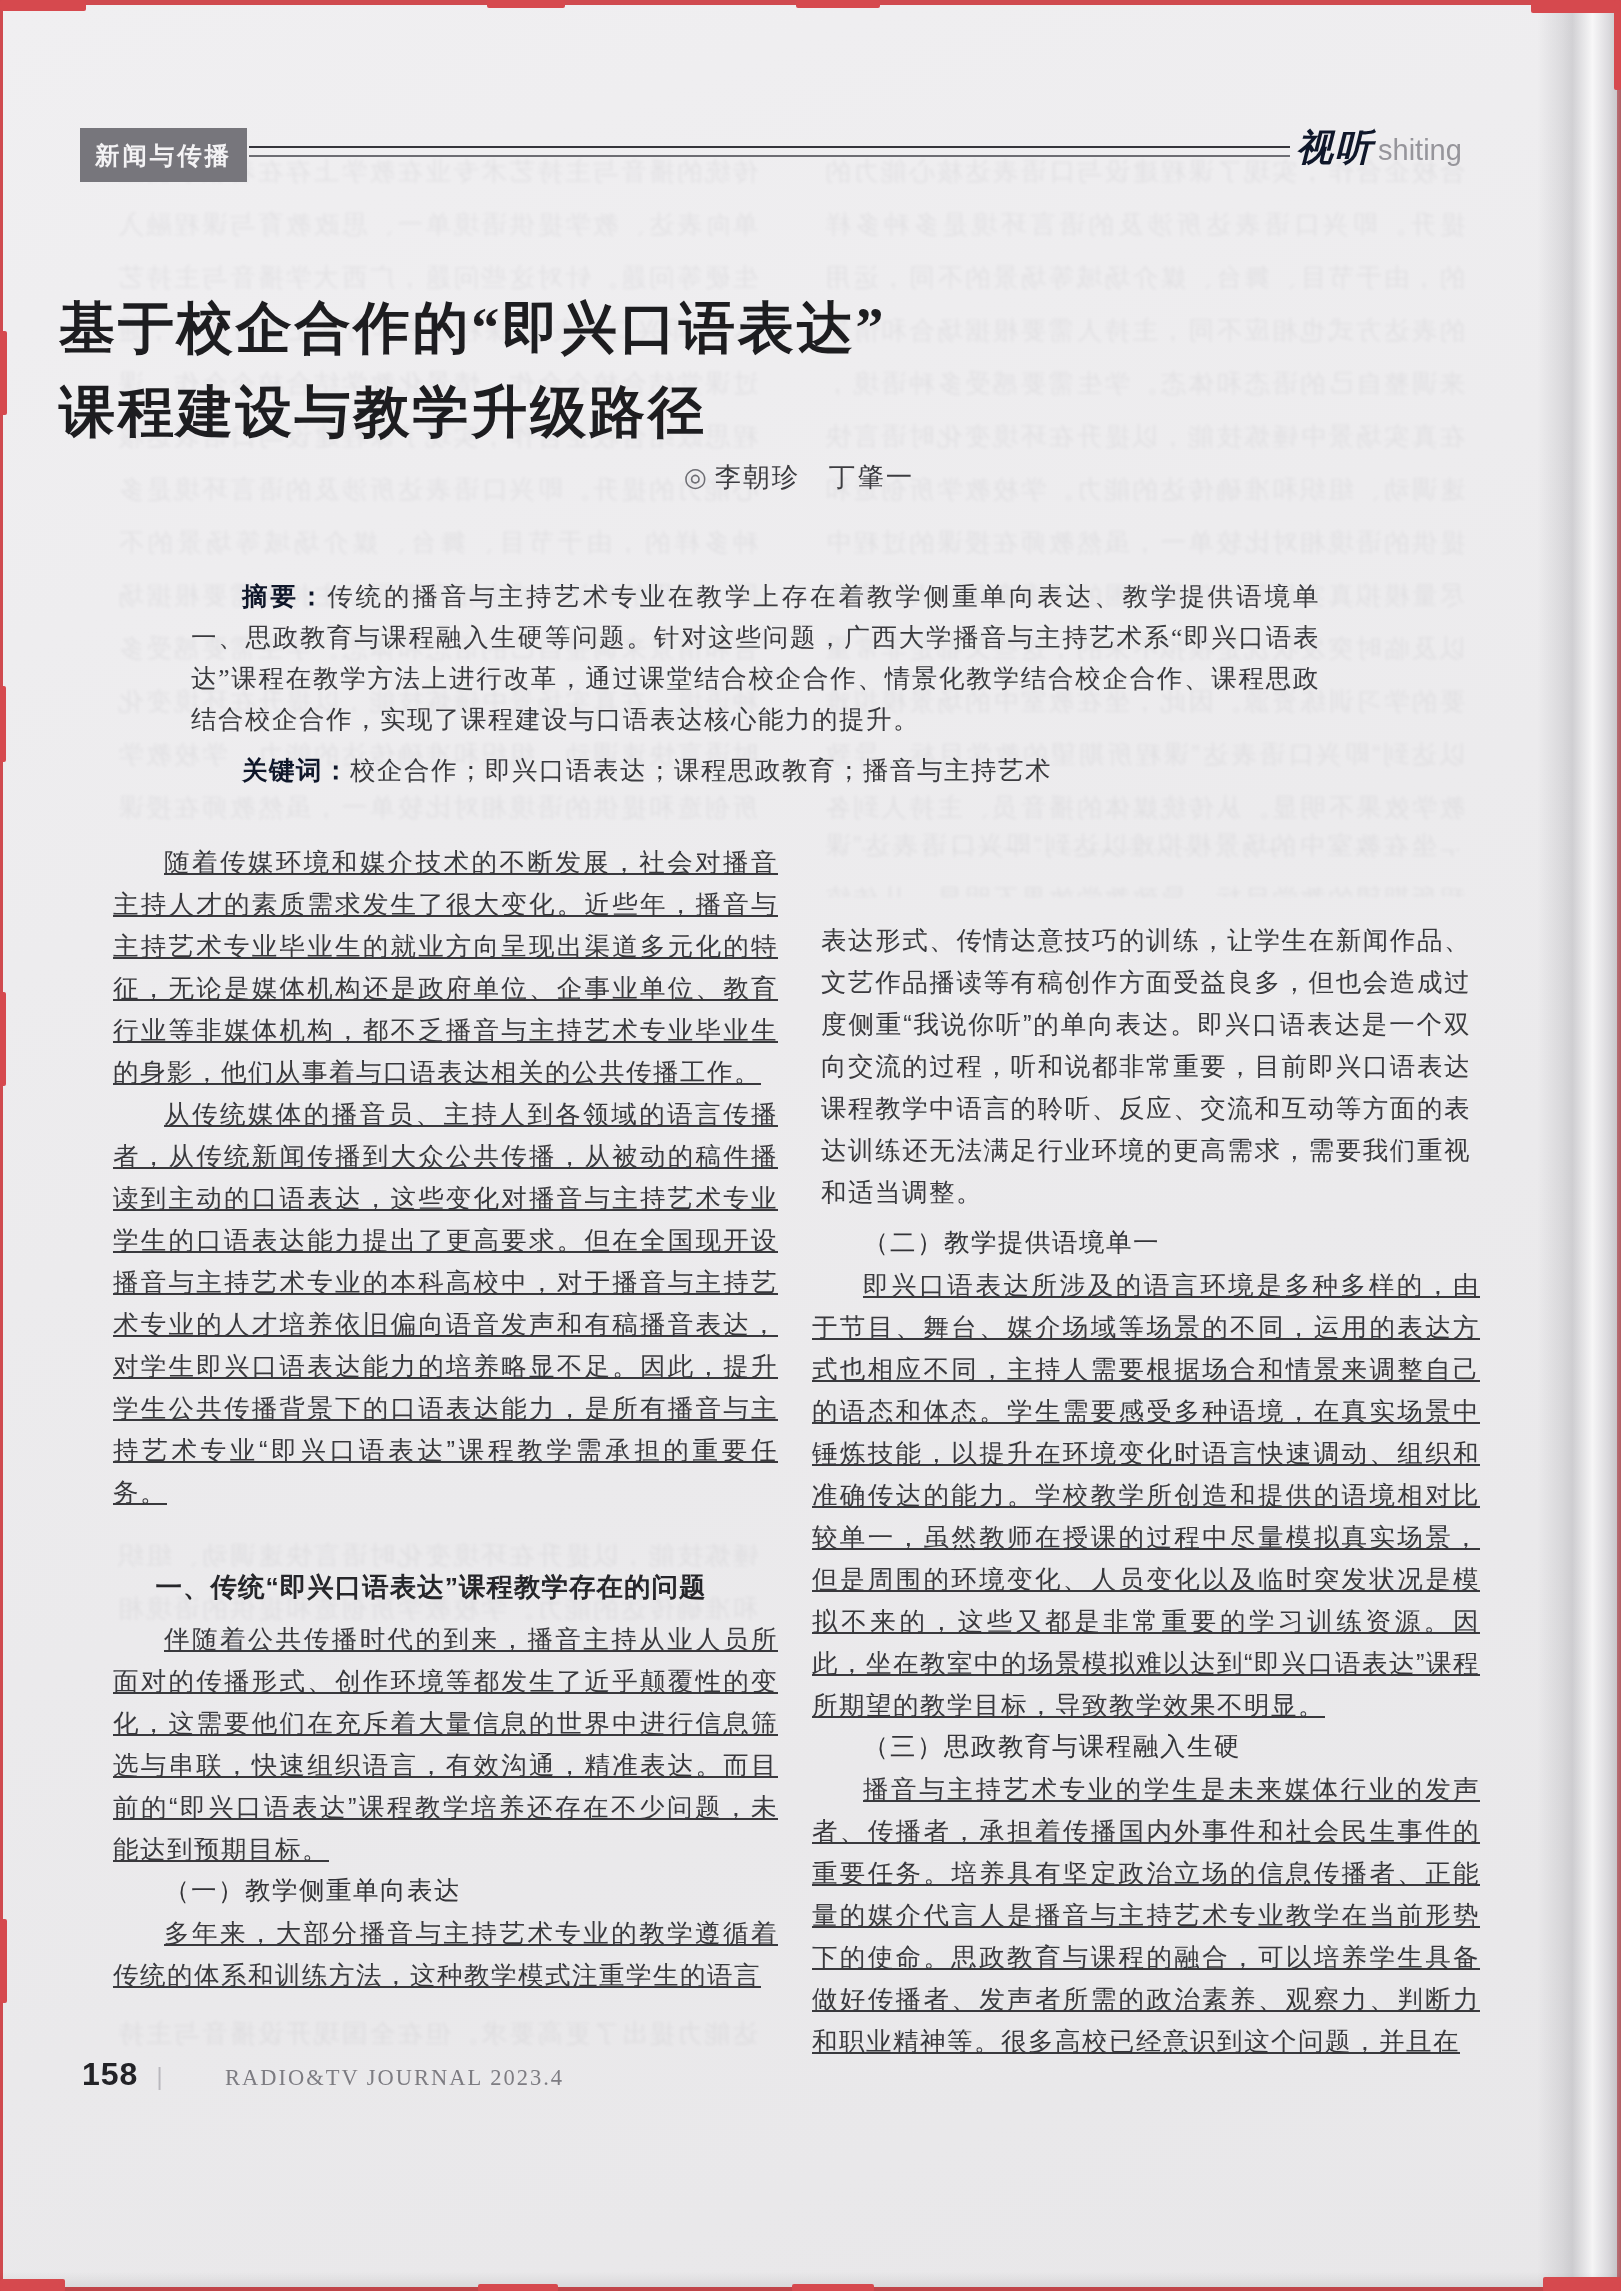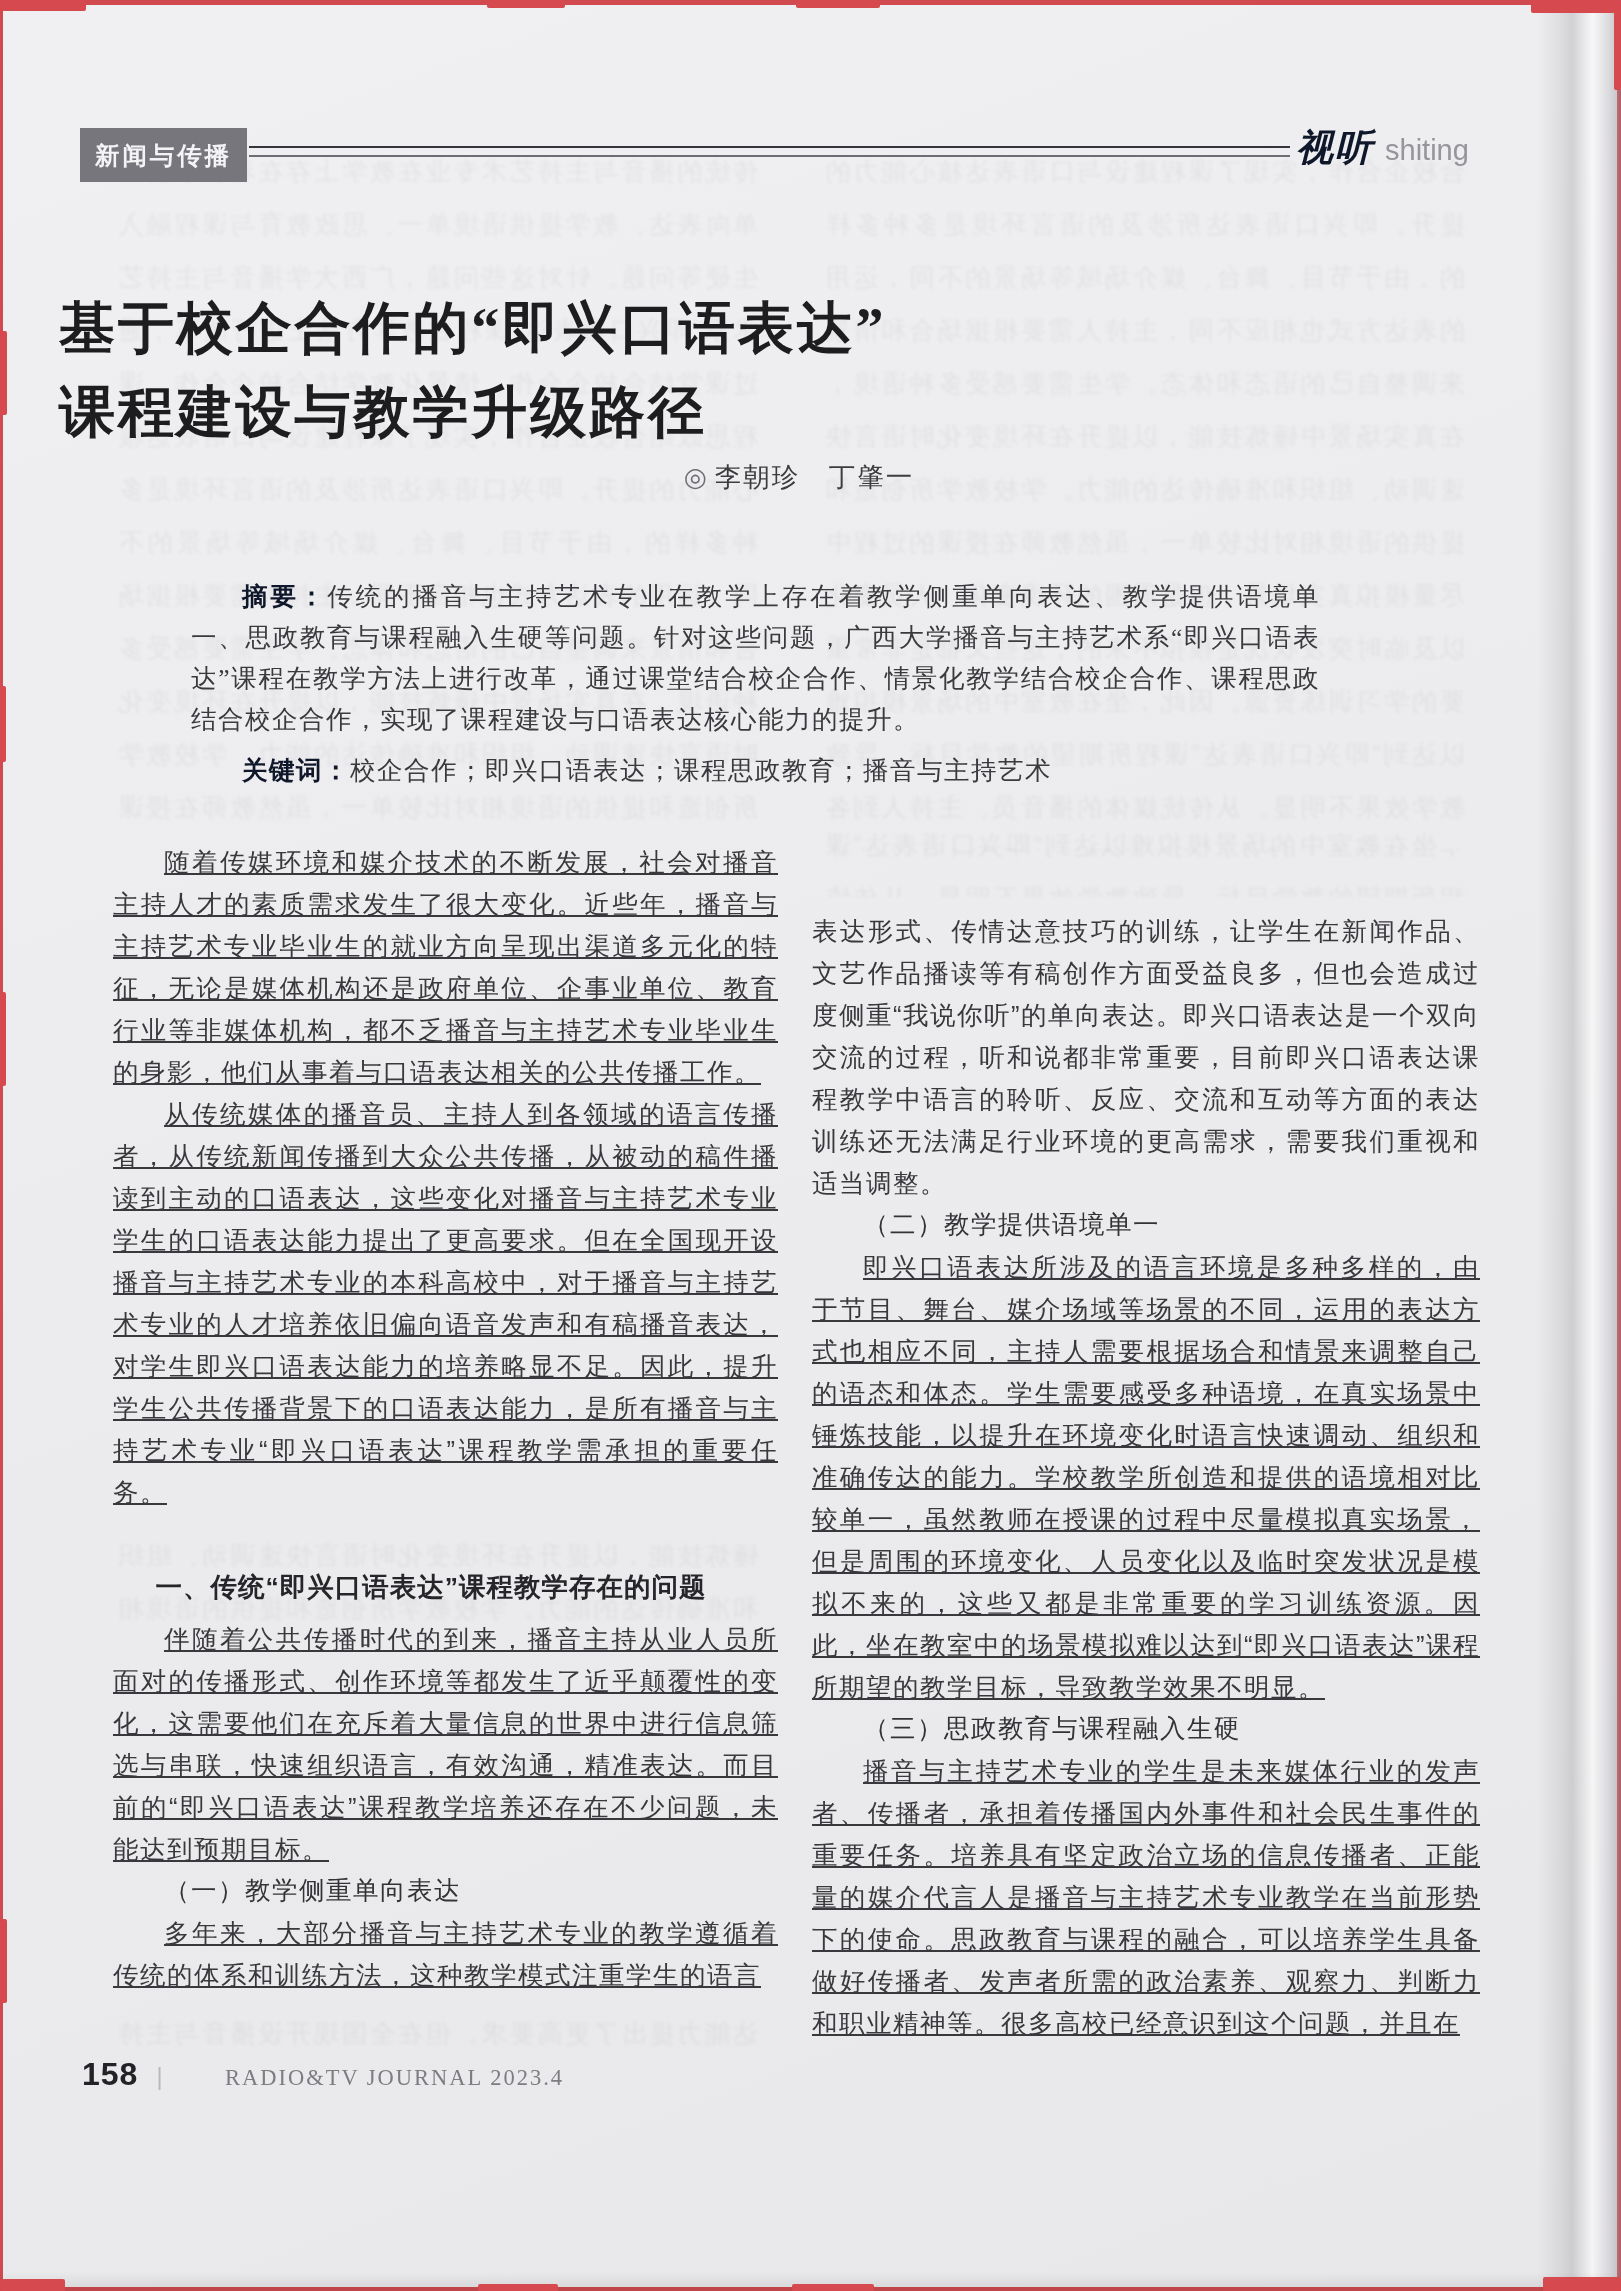--- a/index.html
+++ b/index.html
@@ -37,21 +37,21 @@
     position:absolute;left:80px;top:128px;width:167px;height:54px;z-index:4;
     background:#77767c;color:#f4f3f5;font-weight:bold;font-size:24.5px;
     display:flex;align-items:center;justify-content:center;letter-spacing:2.9px;
   }
   .header-rule{
     position:absolute;left:249px;top:146px;width:1041px;height:6.9px;z-index:4;
     border-top:2.9px solid #35353b;border-bottom:2px solid #6d6d73;
   }
   .journal-mark{position:absolute;left:1296px;top:123px;z-index:4;white-space:nowrap;}
   .journal-mark .cn{font-size:37px;font-weight:bold;color:#0f172a;letter-spacing:2px;font-style:italic;}
-  .journal-mark .py{font-size:29px;color:#96959b;margin-left:11px;}
+  .journal-mark .py{font-size:29px;color:#96959b;margin-left:4px;}
   
   .title-block{
     position:absolute;left:59px;top:286px;width:1382px;z-index:3;text-align:left;
     font-family:"Liberation Serif",serif;font-weight:bold;color:#1d1d20;
     font-size:56px;line-height:84px;letter-spacing:2.9px;
   }
   .author-line{
     position:absolute;left:113px;top:459px;width:1372px;z-index:3;text-align:center;
     font-size:26.5px;color:#3c3c40;letter-spacing:2px;
   }
@@ -66,21 +66,21 @@
   .abstract-block .kw{margin-top:9.8px;}
   .lbl{font-weight:bold;color:#0f172a;}
   
   .column{
     position:absolute;z-index:3;color:#39393d;
     font-size:25.5px;line-height:42px;letter-spacing:1.5px;text-align:justify;
   }
   #col-left{left:113px;top:841px;width:665px;}
   #col-right{left:812px;top:910px;width:668px;}
   .column .para{margin:0;text-indent:2em;text-decoration:underline;}
-  .column .cont{margin:0;text-indent:0;}
+  .column .cont{margin:9px;text-indent:0;}
   .column .heading{
     margin:53px 0 9.8px;text-indent:1.6em;font-weight:bold;font-size:26.5px;
     color:#26262a;letter-spacing:1px;
   }
   .column .sub{
     margin:0;text-indent:2em;font-family:"Liberation Serif",serif;color:#333337;
   }
   
   .footer{position:absolute;left:82px;top:2056px;z-index:4;white-space:nowrap;}
   .footer .pagenum{font-size:32px;font-weight:bold;color:#232327;letter-spacing:1px;}

